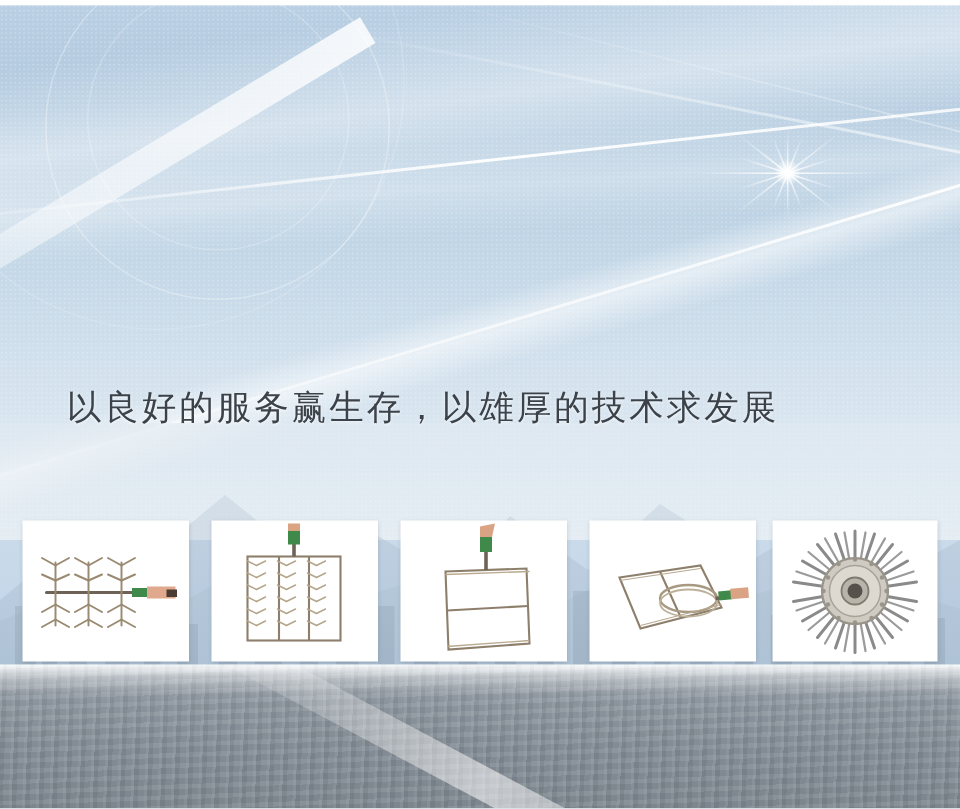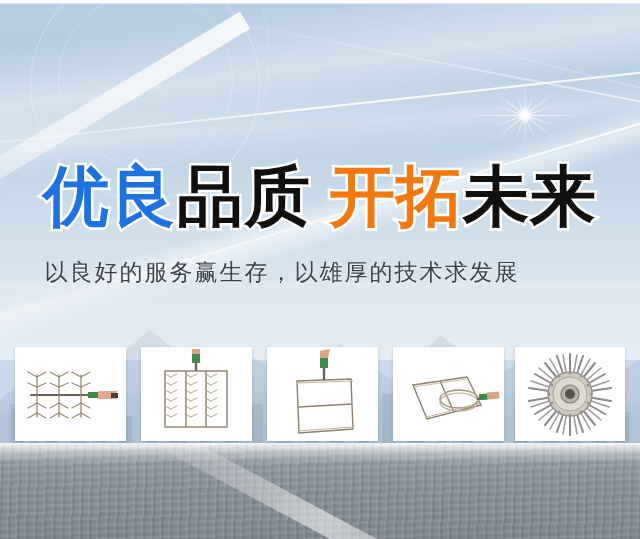--- a/index.html
+++ b/index.html
@@ -270,23 +270,20 @@
         <rect x="514" y="128" width="14" height="34"></rect>
         <rect x="542" y="108" width="18" height="54"></rect>
         <rect x="568" y="124" width="12" height="38"></rect>
         <rect x="592" y="116" width="15" height="46"></rect>
         <rect x="616" y="130" width="14" height="32"></rect>
       </g>
     </svg>
     <div class="skyline-fade"></div>
   </div>
 
-  <div class="headline">
-    <span class="hl-blue">优良</span><span class="hl-dark">品质</span><span class="hl-gap"></span><span class="hl-orange">开拓</span><span class="hl-dark">未来</span>
-  </div>
 
   <div class="subtitle">以良好的服务赢生存，以雄厚的技术求发展</div>
 
   <div class="cards">
 
     <div class="card c1">
       <svg class="thumb" viewBox="0 0 111 94">
         <g stroke="#9a8a72" stroke-width="1.3" fill="none" stroke-linecap="round">
           <line x1="16" y1="48" x2="84" y2="48" stroke="#6e6256" stroke-width="2"></line>
           <g>

